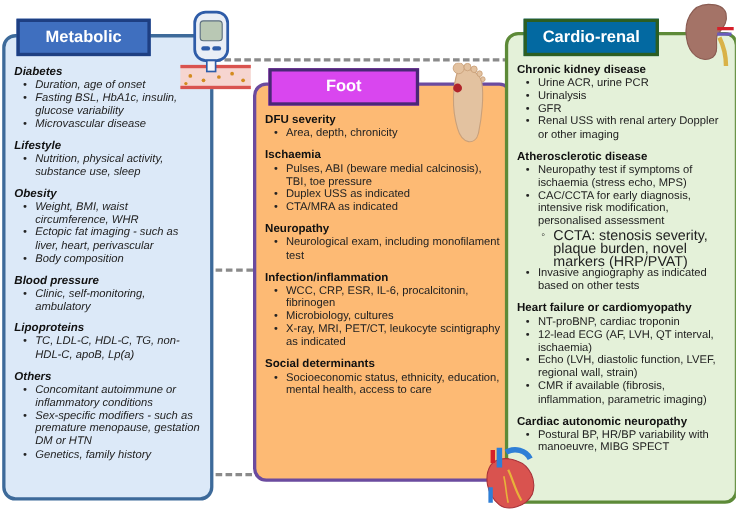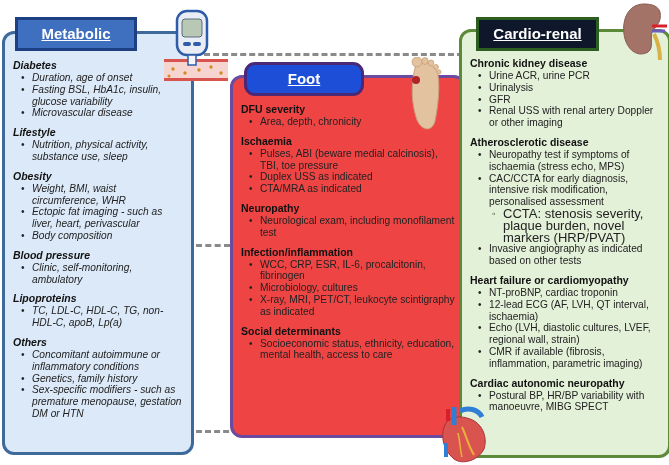--- a/index.html
+++ b/index.html
@@ -9,39 +9,39 @@
   }
   .dash {
     position: absolute; height: 0; border-top: 3px dashed #8a8a8a;
   }
   .panel {
     position: absolute; border-radius: 12px; border-width: 3px; border-style: solid;
     padding: 0 8px 0 8px;
   }
   .panel-title {
     position: absolute; height: 34px; border-width: 3px; border-style: solid;
-    color: #fff; font-weight: bold; font-size: 15px; text-align: center; line-height: 28px; text-decoration: underline;
+    color: #fff; font-weight: bold; font-size: 15px; text-align: center; line-height: 28px;
   }
   .sec-head { font-weight: bold; font-size: 10.5px; margin-top: 7px; line-height: 13px; color: #111; }
   ul { list-style: none; }
   li.b { position: relative; padding-left: 19px; font-size: 10.2px; line-height: 11.8px; color: #222; }
   li.b::before { content: "\2022"; position: absolute; left: 8px; top: 0; font-size: 10px; }
   li.s { position: relative; padding-left: 33px; font-size: 13px; line-height: 11.8px; color: #222; }
   li.s::before { content: "\25E6"; position: absolute; left: 22px; top: 0; font-size: 10px; }
 
   #metabolic { left: 2px; top: 31px; width: 192px; height: 424px; background: #dce9f8; border-color: #3d6a9a; }
   #metabolic-title { left: 15px; top: 17px; width: 122px; background: #3f6fbf; border-color: #1e3f82; }
   #metabolic .content { margin-top: 25px; font-style: italic; }
 
-  #foot { left: 230px; top: 75px; width: 236px; height: 363px; background: #ef4444; border-color: #6b4b9f; }
-  #foot-title { left: 244px; top: 62px; width: 120px; background: #1d4ed8; border-color: #4a2876; border-radius: 11px; }
+  #foot { left: 230px; top: 75px; width: 236px; height: 363px; background: #fdba74; border-color: #6b4b9f; }
+  #foot-title { left: 244px; top: 62px; width: 137px; background: #d946ef; border-color: #4a2876; }
   #foot .content { margin-top: 25px; }
 
   #cardio { left: 459px; top: 29px; width: 212px; height: 429px; background: #e4f1d9; border-color: #5d8a38; }
-  #cardio-title { left: 476px; top: 17px; width: 123px; background: #0f172a; border-color: #2c5e22; }
+  #cardio-title { left: 476px; top: 17px; width: 123px; background: #0369a1; border-color: #2c5e22; }
   #cardio .content { margin-top: 25px; }
 
   .icon-abs { position: absolute; }
 </style>
 </head>
 <body>
 
 <div class="dash" style="left:195px; top:53px; width:268px;"></div>
 <div class="dash" style="left:196px; top:244px; width:34px;"></div>
 <div class="dash" style="left:432px; top:244px; width:27px;"></div>
@@ -69,22 +69,22 @@
       <ul>
         <li class="b">Clinic, self-monitoring, ambulatory</li>
       </ul>
       <div class="sec-head">Lipoproteins</div>
       <ul>
         <li class="b">TC, LDL-C, HDL-C, TG, non-HDL-C, apoB, Lp(a)</li>
       </ul>
       <div class="sec-head">Others</div>
       <ul>
         <li class="b">Concomitant autoimmune or inflammatory conditions</li>
+        <li class="b">Sex-specific modifiers -  such as premature menopause, gestation DM or HTN</li>
         <li class="b">Genetics, family history</li>
-        <li class="b">Sex-specific modifiers -  such as premature menopause, gestation DM or HTN</li>
       </ul>
     </div>
 </div>
 <div class="panel-title" id="metabolic-title">Metabolic</div>
 
 <div class="panel" id="foot">
   <div class="content" id="foot-content">
       <div class="sec-head">DFU severity</div>
       <ul>
         <li class="b">Area, depth, chronicity</li>
@@ -126,21 +126,21 @@
       <ul>
         <li class="b">Neuropathy test if symptoms of ischaemia (stress echo, MPS)</li>
         <li class="b">CAC/CCTA for early diagnosis, intensive risk modification, personalised assessment</li>
         <li class="s">CCTA: stenosis severity, plaque burden, novel markers (HRP/PVAT)</li>
         <li class="b">Invasive angiography as indicated based on other tests</li>
       </ul>
       <div class="sec-head">Heart failure or cardiomyopathy</div>
       <ul>
         <li class="b">NT-proBNP, cardiac troponin</li>
         <li class="b">12-lead ECG (AF, LVH, QT interval, ischaemia)</li>
-        <li class="b">Echo (LVH, diastolic cultures, LVEF, regional wall, strain)</li>
+        <li class="b">Echo (LVH, diastolic function, LVEF, regional wall, strain)</li>
         <li class="b">CMR if available (fibrosis, inflammation, parametric imaging)</li>
       </ul>
       <div class="sec-head">Cardiac autonomic neuropathy</div>
       <ul>
         <li class="b">Postural BP, HR/BP variability with manoeuvre, MIBG SPECT</li>
       </ul>
     </div>
 </div>
 <div class="panel-title" id="cardio-title">Cardio-renal</div>
 

